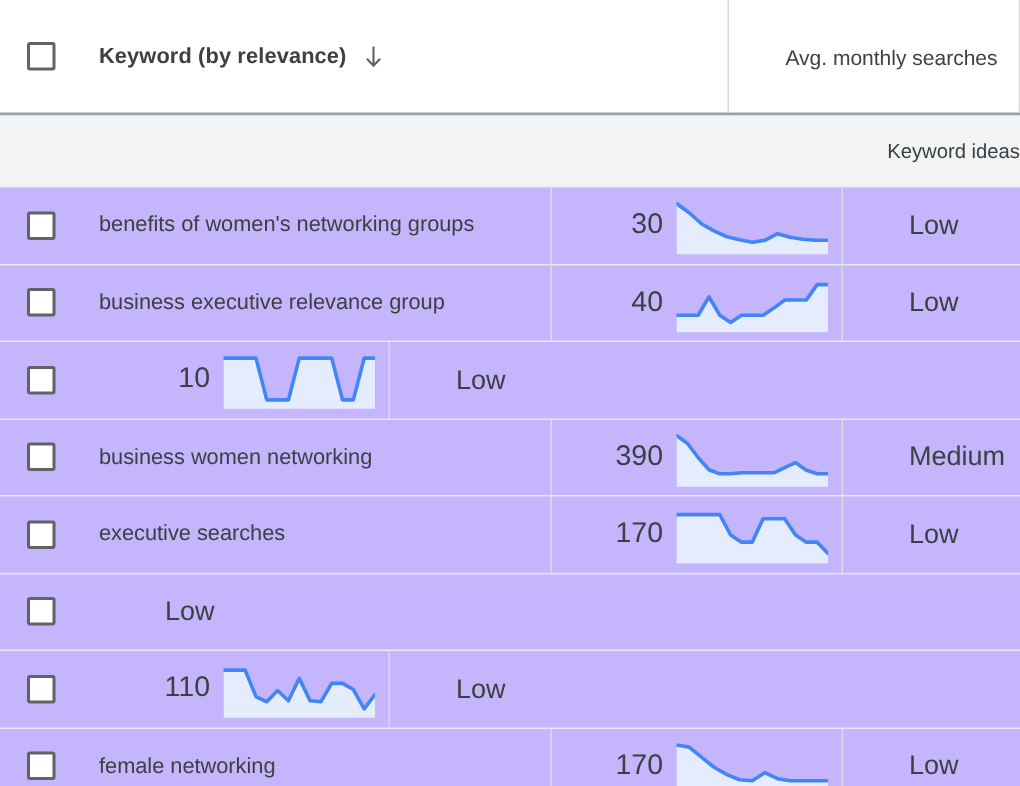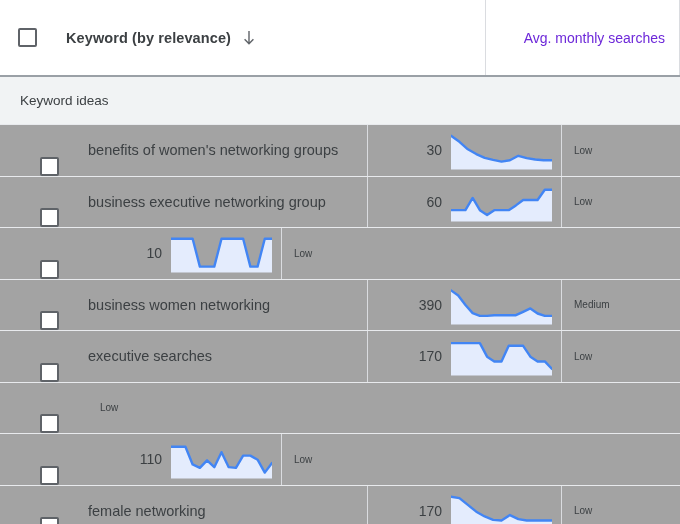--- a/index.html
+++ b/index.html
@@ -86,21 +86,21 @@
     align-items: center;
     justify-content: flex-end;
     padding-right: 14px;
     box-sizing: border-box;
   }
   .header-row .cell-vol {
     border-right: 1px solid #dadce0;
   }
   .hdr-muted {
     font-size: 14px;
-    color: #6d28d9;
+    color: #404040;
     white-space: nowrap;
   }
   .cell-comp {
     flex: 0 0 118px;
     width: 118px;
     height: 100%;
     display: flex;
     align-items: center;
     padding-left: 12px;
     box-sizing: border-box;
@@ -108,35 +108,35 @@
 
   
   .group-band {
     height: 48px;
     background: #f1f3f4;
     display: flex;
     align-items: center;
     padding-left: 20px;
     box-sizing: border-box;
     border-bottom: 1px solid #e8eaed;
+    justify-content: flex-end;
   }
   .group-band-label {
     font-size: 13.5px;
     color: #3c4043;
   }
 
   
   .data-row {
     display: flex;
-    align-items: flex-end;
+    align-items: center;
     height: 51.5px;
     border-bottom: 1px solid #e8eaed;
-    background: #a3a3a3;
-    box-sizing: border-box;
-    padding-left: 22px;
+    background: #c4b5fd;
+    box-sizing: border-box;
   }
   .data-row .cell-check {
     align-items: center;
   }
   .data-row .cell-keyword {
     border-right: 1px solid #dadce0;
     align-items: center;
   }
   .kw-text {
     font-size: 14.5px;
@@ -147,40 +147,41 @@
   }
 
   .data-row .cell-vol {
     border-right: 1px solid #dadce0;
     justify-content: flex-start;
     padding-right: 0;
     padding-left: 0;
     position: relative;
   }
   .vol-num {
-    font-size: 14px;
+    font-size: 19px;
     color: #3c4043;
     width: 74px;
     text-align: right;
     padding-right: 9px;
     box-sizing: border-box;
     flex: 0 0 83px;
   }
   .spark {
     flex: 0 0 101px;
     width: 101px;
     height: 40px;
     display: block;
   }
   .spark svg { display: block; }
 
   .comp-text {
-    font-size: 10px;
+    font-size: 18px;
     color: #3c4043;
     white-space: nowrap;
+    margin-left: 32px;
   }
 </style>
 </head>
 <body>
 
 <div class="table">
 
   <div class="header-row">
     <div class="cell-check">
       <span class="cbox"></span>
@@ -221,24 +222,24 @@
         </div>
         <div class="cell-comp">
           <span class="comp-text">Low</span>
         </div>
       </div>
       <div class="data-row">
         <div class="cell-check">
           <span class="cbox"></span>
         </div>
         <div class="cell-keyword">
-          <span class="kw-text">business executive networking group</span>
-        </div>
-        <div class="cell-vol">
-          <span class="vol-num">60</span>
+          <span class="kw-text">business executive relevance group</span>
+        </div>
+        <div class="cell-vol">
+          <span class="vol-num">40</span>
           <span class="spark">
             <svg width="101" height="40" viewBox="0 0 101 40">
               <path d="M0.00 28.16 L7.21 28.16 L14.43 28.16 L21.64 15.92 L28.86 28.16 L36.07 32.92 L43.29 28.16 L50.50 28.16 L57.71 28.16 L64.93 23.40 L72.14 17.96 L79.36 17.96 L86.57 17.96 L93.79 7.76 L101.00 7.76 L101.00 39.5 L0 39.5 Z" fill="#e4ecfd"></path>
               <path d="M0.00 28.16 L7.21 28.16 L14.43 28.16 L21.64 15.92 L28.86 28.16 L36.07 32.92 L43.29 28.16 L50.50 28.16 L57.71 28.16 L64.93 23.40 L72.14 17.96 L79.36 17.96 L86.57 17.96 L93.79 7.76 L101.00 7.76 " fill="none" stroke="#4285f4" stroke-width="2.4" stroke-linejoin="round" stroke-linecap="round"></path>
             </svg>
           </span>
         </div>
         <div class="cell-comp">
           <span class="comp-text">Low</span>
         </div>

